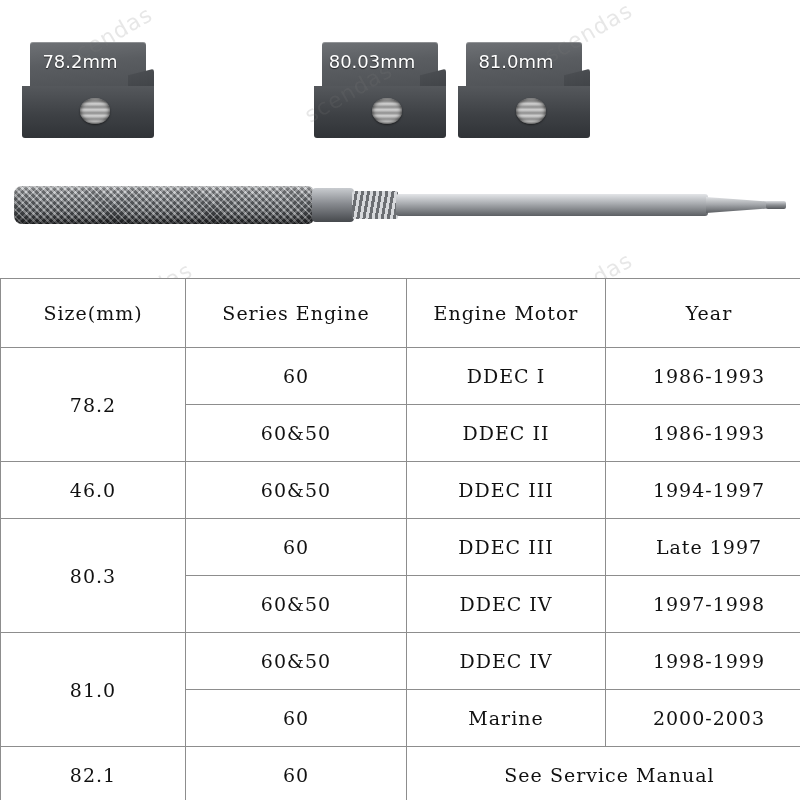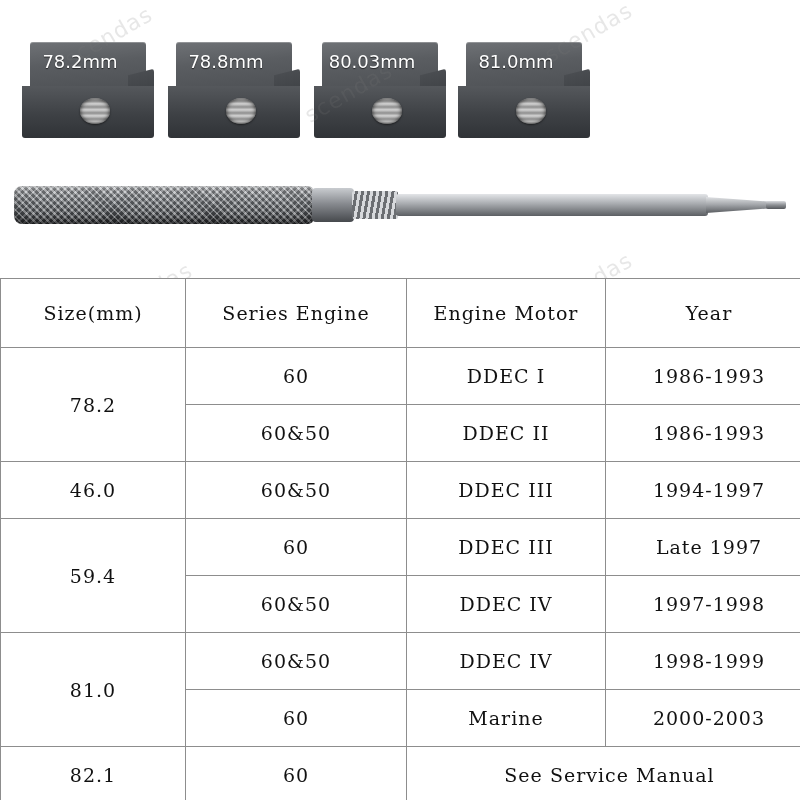--- a/index.html
+++ b/index.html
@@ -228,27 +228,20 @@
   <div class="blocks">
 
     <div class="block" style="left:22px;">
       <div class="blk-top"></div>
       <div class="blk-side"></div>
       <div class="blk-front"></div>
       <div class="blk-hole"></div>
       <div class="blk-label">78.2mm</div>
     </div>
 
-    <div class="block" style="left:168px;">
-      <div class="blk-top"></div>
-      <div class="blk-side"></div>
-      <div class="blk-front"></div>
-      <div class="blk-hole"></div>
-      <div class="blk-label">78.8mm</div>
-    </div>
 
     <div class="block" style="left:314px;">
       <div class="blk-top"></div>
       <div class="blk-side"></div>
       <div class="blk-front"></div>
       <div class="blk-hole"></div>
       <div class="blk-label">80.03mm</div>
     </div>
 
     <div class="block" style="left:458px;">
@@ -294,21 +287,21 @@
       <td>DDEC II</td>
       <td>1986-1993</td>
     </tr>
     <tr>
       <td class="size-cell">46.0</td>
       <td>60&amp;50</td>
       <td>DDEC III</td>
       <td>1994-1997</td>
     </tr>
     <tr>
-      <td class="size-cell" rowspan="2">59.4</td>
+      <td class="size-cell" rowspan="2">80.3</td>
       <td>60</td>
       <td>DDEC III</td>
       <td>Late 1997</td>
     </tr>
     <tr>
       <td>60&amp;50</td>
       <td>DDEC IV</td>
       <td>1997-1998</td>
     </tr>
     <tr>

